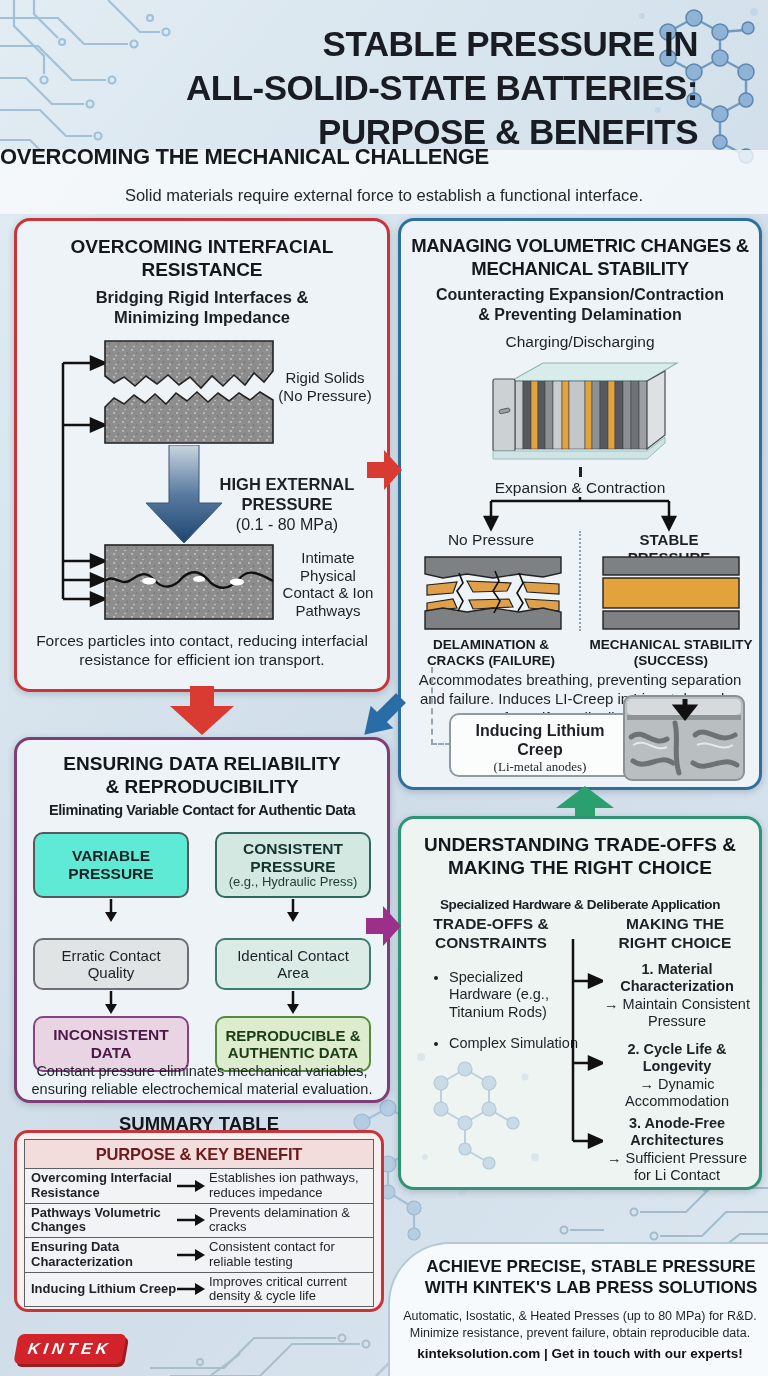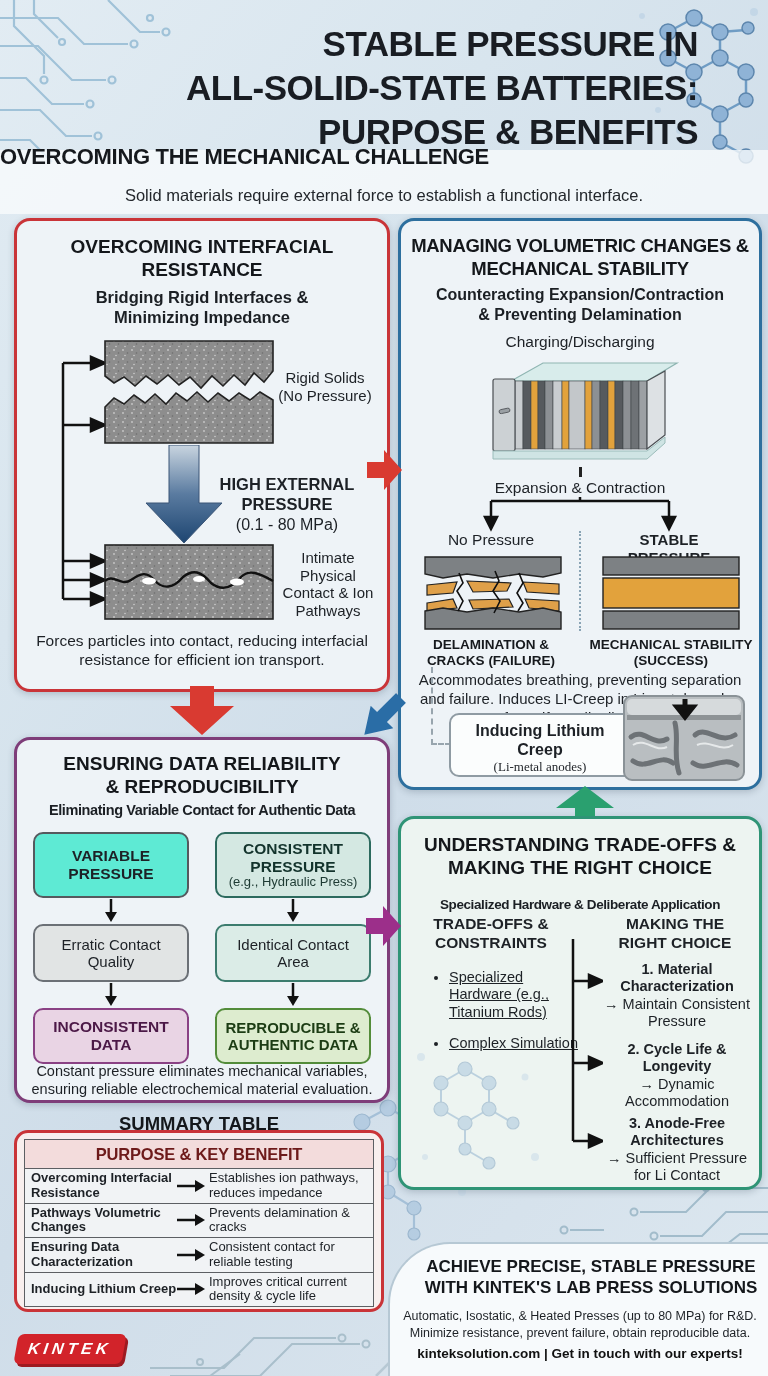--- a/index.html
+++ b/index.html
@@ -25,32 +25,32 @@
   .p-sub{position:absolute;left:8px;right:8px;text-align:center;font-weight:700;color:#1b1f24;line-height:1.22;}
   .small-label{position:absolute;text-align:center;font-size:15px;line-height:1.18;color:#1d2126;}
   .caption{position:absolute;text-align:center;font-size:15px;line-height:1.25;color:#1d2126;}
   .bold-cap{position:absolute;text-align:center;font-size:13.5px;font-weight:800;line-height:1.2;color:#16191d;}
   .nowrap{white-space:nowrap;}
   
   .flowcols{position:absolute;top:92px;left:16px;right:16px;display:flex;gap:26px;}
   .flowcol{flex:1;display:flex;flex-direction:column;align-items:stretch;}
   .fbox{border-radius:10px;border:2px solid #55595e;display:flex;flex-direction:column;justify-content:center;
     text-align:center;line-height:1.15;padding:2px 4px;box-sizing:border-box;}
-  .fbox-h1{height:66px;}.fbox-h2{height:58px;}.fbox-h3{height:56px;text-align:center;}
+  .fbox-h1{height:66px;}.fbox-h2{height:52px;margin-top:14px;}.fbox-h3{height:56px;text-align:center;}
   .box-gray{background:#5eead4;font-weight:800;font-size:15.5px;}
   .box-gray2{background:#e1e4e4;border-color:#6b7076;font-size:15px;}
   .box-pink{background:#e9d4e4;border-color:#8a4184;color:#4c1947;font-weight:800;font-size:15.5px;}
   .box-teal{background:#d4e8e2;border-color:#2c6a5e;font-weight:800;font-size:15.5px;color:#13332c;}
   .box-teal2{background:#dbece7;border-color:#3c7c6e;font-size:15px;}
   .box-green{background:#ddeccf;border-color:#538c3a;color:#1c3c14;font-weight:800;font-size:15px;}
   .fbox .ex{font-weight:400;font-size:13px;color:#1d3a33;}
   .varrow{height:26px;display:flex;align-items:center;justify-content:center;}
   
   .bullets{position:absolute;left:34px;top:150px;width:132px;margin:0;padding:0 0 0 14px;font-size:14.5px;line-height:1.2;}
-  .bullets li{margin-bottom:14px;text-decoration:underline;}
+  .bullets li{margin-bottom:14px;}
   .choice{position:absolute;width:148px;text-align:center;line-height:1.2;}
   .choice .nm{font-weight:800;font-size:14.5px;}
   .choice .rs{font-size:14.5px;}
   
   .sum-wrap{left:14px;top:1130px;width:370px;height:182px;background:#f8efee;border:3px solid #c93438;
     border-radius:14px;box-sizing:border-box;padding:6px 7px;}
   .sum-head{background:#f3dcdc;border:1.5px solid #5c5f63;text-align:center;font-weight:800;
     font-size:16.5px;color:#6d1a1a;height:28px;line-height:28px;letter-spacing:-0.2px;}
   .sum-row{display:flex;align-items:center;border:1.5px solid #5c5f63;border-top:none;background:#f1f3f5;
     height:34.5px;padding:0 4px 0 6px;box-sizing:border-box;}

